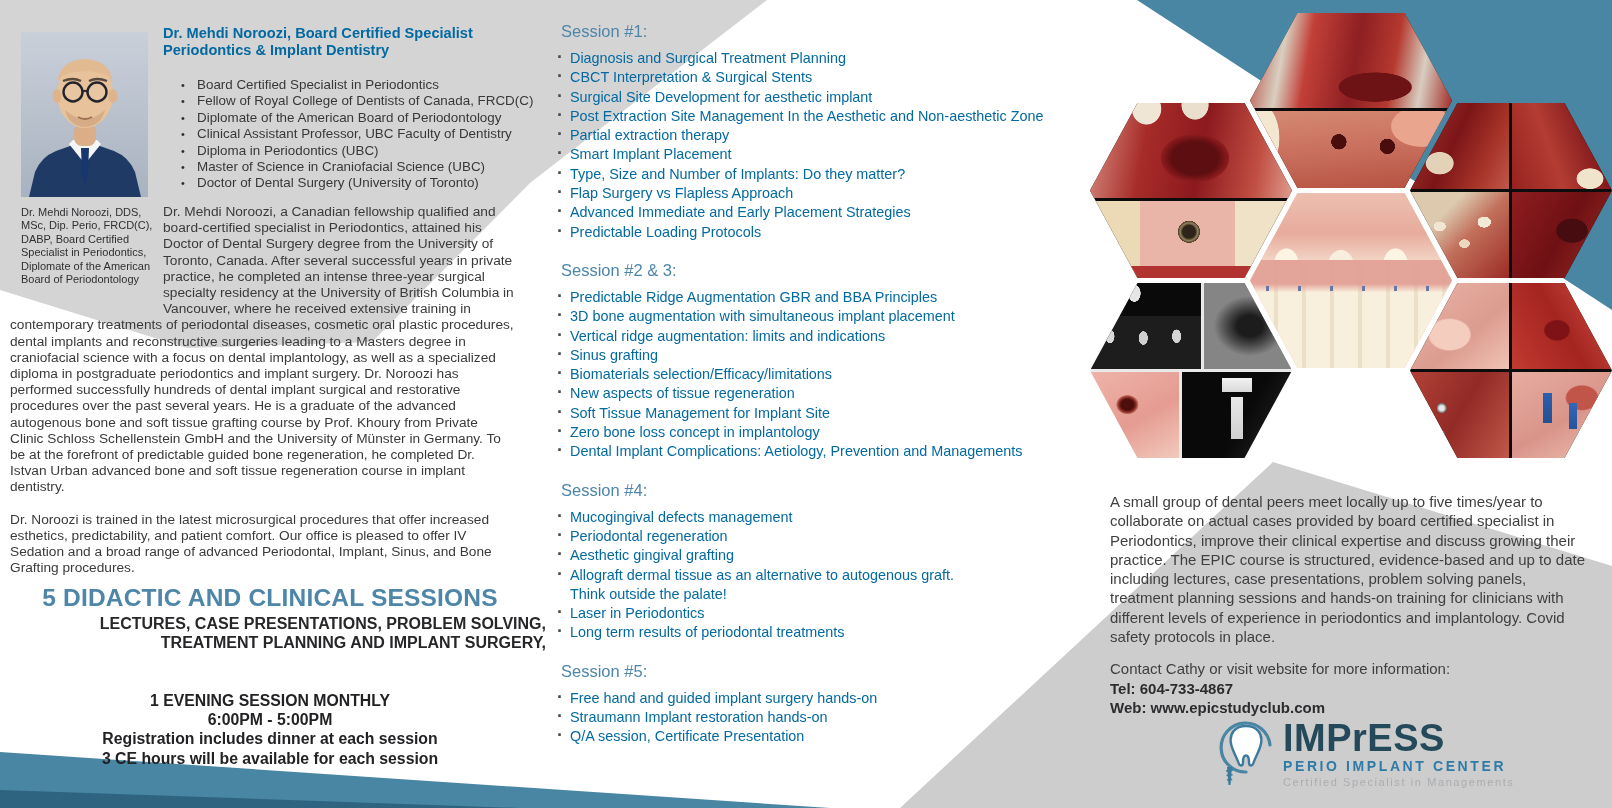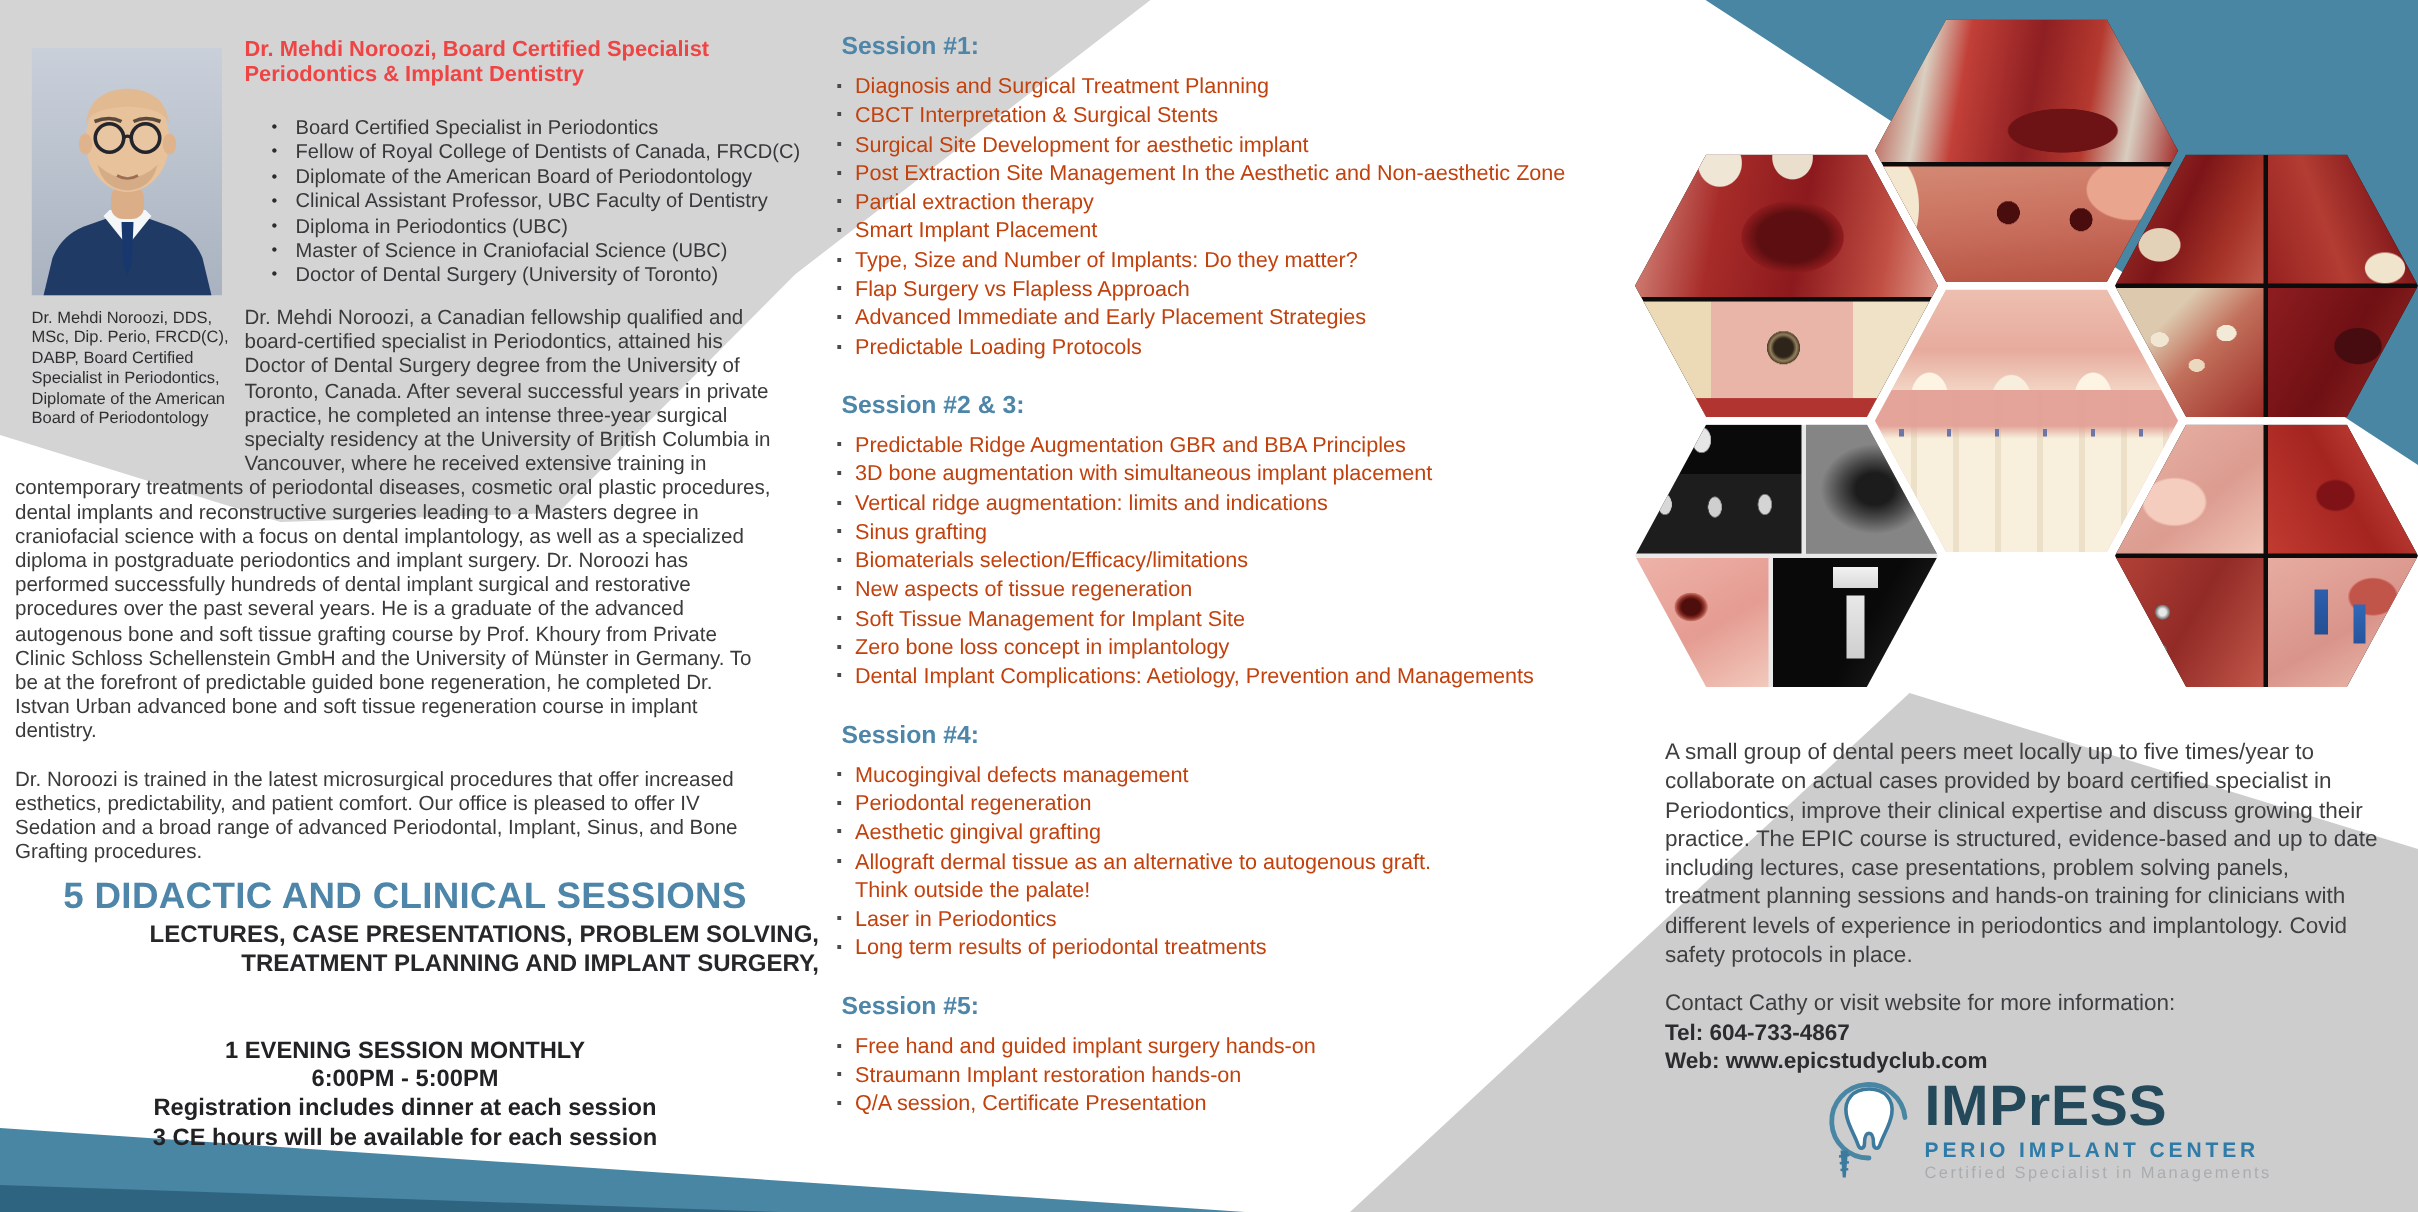--- a/index.html
+++ b/index.html
@@ -9,40 +9,40 @@
   .bg-gray-left{background:#d5d4d5;clip-path:polygon(0 0,767px 0,530px 183px,372px 342px,187px 348px,0 290px);}
   .bg-teal-tr{background:#4886a3;clip-path:polygon(1137px 0,1612px 0,1612px 310px);}
   .bg-gray-right{background:#cecdce;clip-path:polygon(1273px 462px,1612px 566px,1612px 808px,900px 808px);}
   .bg-teal-bl{background:#4886a3;clip-path:polygon(0 752px,830px 808px,0 808px);}
   .bg-teal-bl-dark{background:#2e6480;clip-path:polygon(0 790px,520px 808px,0 808px);}
 
   
   .portrait{position:absolute;left:21px;top:32px;width:127px;height:165px;}
   .portrait svg{display:block;}
   .portrait-caption{position:absolute;left:21px;top:206px;width:140px;font-size:11px;line-height:13.4px;color:#2f2f31;}
-  .doctor-heading{position:absolute;left:163px;top:25px;width:385px;font-size:14.6px;line-height:16.8px;font-weight:bold;color:#ef4444;}
+  .doctor-heading{position:absolute;left:163px;top:25px;width:385px;font-size:14.6px;line-height:16.8px;font-weight:bold;color:#0369a1;}
   .credentials{position:absolute;left:163px;top:61px;width:362px;margin:16px;padding:0;list-style:none;}
   .credentials li{position:relative;padding-left:18px;font-size:13.4px;line-height:16.4px;color:#38383a;}
   .credentials li::before{content:"•";position:absolute;left:2px;top:0;font-size:11px;line-height:16px;color:#2c2c2e;}
   .bio{position:absolute;left:10px;top:204px;width:505px;font-size:13.7px;line-height:16.2px;color:#3a3a3b;}
   .bio .wrap-spacer{float:left;width:153px;height:99px;}
   .bio p{margin:0;}
   .bio p + p{margin-top:16px;}
   .didactic-heading{position:absolute;left:10px;top:584px;width:520px;text-align:center;
         font-size:24.5px;font-weight:bold;color:#4d86a9;letter-spacing:.2px;}
   .lectures{position:absolute;left:26px;top:614px;width:520px;text-align:right;
         font-size:16px;font-weight:bold;color:#27272a;line-height:19px;}
   .schedule{position:absolute;left:10px;top:691px;width:520px;text-align:center;
         font-size:15.8px;font-weight:bold;color:#222225;line-height:19.2px;}
 
   
   .sessions{position:absolute;left:556px;top:22px;width:512px;}
-  .session h3{margin:0 0 8px 5px;font-size:16.5px;font-weight:bold;color:#4d86a9;}
+  .session h3{margin:0 0 8px 5px;font-size:16.5px;font-weight:normal;color:#4d86a9;}
   .session ul{margin:0 0 19px;padding:0;list-style:none;}
-  .session li{position:relative;padding-left:14px;font-size:14.4px;line-height:19.3px;color:#c2410c;white-space:pre-line;}
+  .session li{position:relative;padding-left:14px;font-size:14.4px;line-height:19.3px;color:#0369a1;white-space:pre-line;}
   .session li::before{content:"·";position:absolute;left:1px;top:-1px;font-weight:bold;font-size:18px;color:#4a4a4c;}
 
   
   .hex{position:absolute;width:202px;height:175px;background:#0c0c0c;
        clip-path:polygon(23.5% 0%,76.5% 0%,100% 50%,76.5% 100%,23.5% 100%,0% 50%);}
   .hex div{position:absolute;}
   .r1{left:0;right:0;top:0;height:54%;}
   .r2{left:0;right:0;top:calc(54% + 3px);bottom:0;}
   .q-tl{left:0;top:0;width:55%;height:49%;}
   .q-tr{left:calc(55% + 3px);top:0;right:0;height:49%;}

